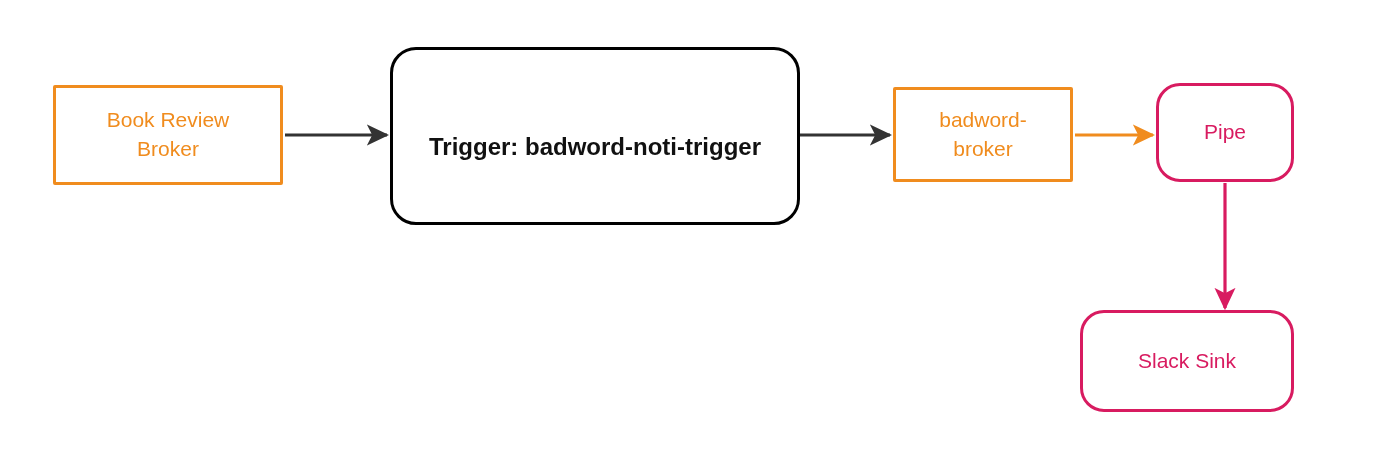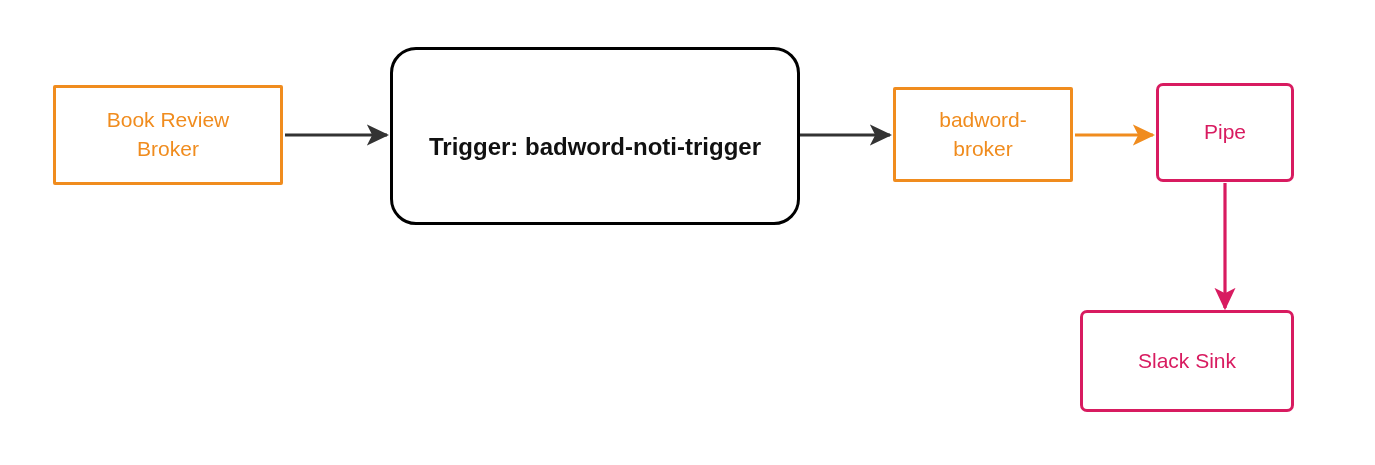--- a/index.html
+++ b/index.html
@@ -56,21 +56,21 @@
   }
   .node.broker .node-label {
     font-size: 21px;
     font-weight: 400;
   }
 
   
   .node.pipe-node,
   .node.sink-node {
     border-width: 3px;
-    border-radius: 7px;
+    border-radius: 24px;
   }
   .node.pipe-node .node-label,
   .node.sink-node .node-label {
     font-size: 21px;
     font-weight: 400;
   }
 
   
   .node.trigger-node {
     border-width: 3px;

